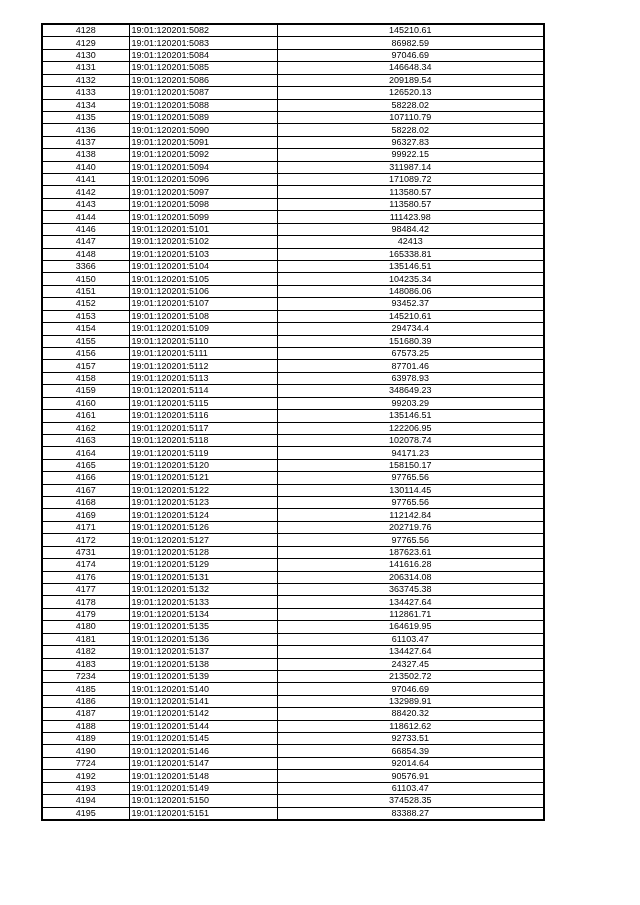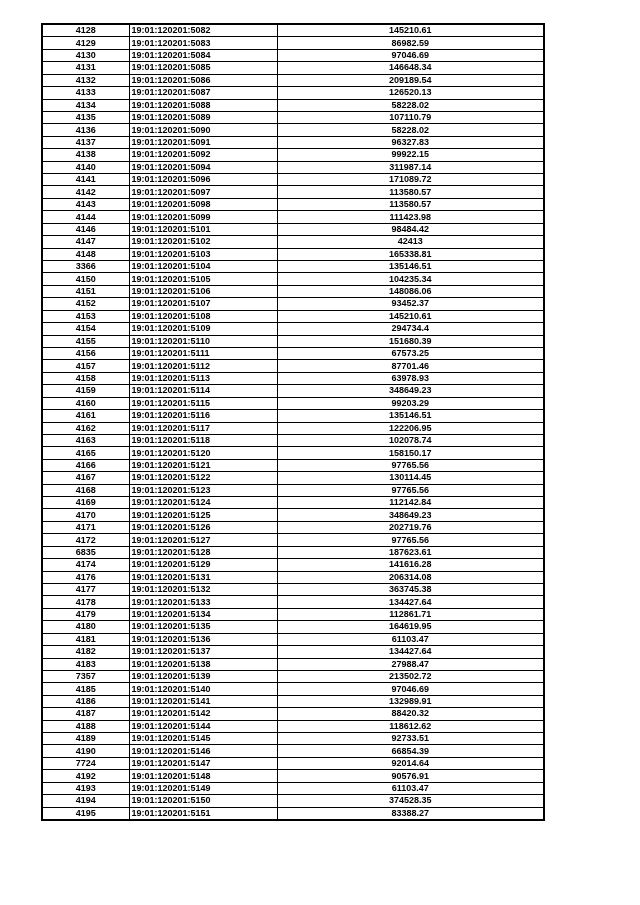--- a/index.html
+++ b/index.html
@@ -16,21 +16,20 @@
     overflow: hidden;
   }
   .data-table {
     position: absolute;
     left: 41px;
     top: 23px;
     width: 502px;
     border-collapse: collapse;
     table-layout: fixed;
     border: 2px solid #000000;
-    font-weight: bold;
   }
   .data-table col.c0 { width: 87px; }
   .data-table col.c1 { width: 148px; }
   .data-table col.c2 { width: 267px; }
   .data-table td {
     border: 1px solid #000000;
     height: 11.43px;
     padding: 0;
     font-size: 9px;
     line-height: 1;
@@ -218,20 +217,25 @@
           <td class="c0">4162</td>
           <td class="c1">19:01:120201:5117</td>
           <td class="c2">122206.95</td>
         </tr>
         <tr>
           <td class="c0">4163</td>
           <td class="c1">19:01:120201:5118</td>
           <td class="c2">102078.74</td>
         </tr>
         <tr>
+          <td class="c0">4164</td>
+          <td class="c1">19:01:120201:5119</td>
+          <td class="c2">94171.23</td>
+        </tr>
+        <tr>
           <td class="c0">4165</td>
           <td class="c1">19:01:120201:5120</td>
           <td class="c2">158150.17</td>
         </tr>
         <tr>
           <td class="c0">4166</td>
           <td class="c1">19:01:120201:5121</td>
           <td class="c2">97765.56</td>
         </tr>
         <tr>
@@ -243,36 +247,31 @@
           <td class="c0">4168</td>
           <td class="c1">19:01:120201:5123</td>
           <td class="c2">97765.56</td>
         </tr>
         <tr>
           <td class="c0">4169</td>
           <td class="c1">19:01:120201:5124</td>
           <td class="c2">112142.84</td>
         </tr>
         <tr>
-          <td class="c0">4170</td>
-          <td class="c1">19:01:120201:5125</td>
-          <td class="c2">348649.23</td>
-        </tr>
-        <tr>
           <td class="c0">4171</td>
           <td class="c1">19:01:120201:5126</td>
           <td class="c2">202719.76</td>
         </tr>
         <tr>
           <td class="c0">4172</td>
           <td class="c1">19:01:120201:5127</td>
           <td class="c2">97765.56</td>
         </tr>
         <tr>
-          <td class="c0">6835</td>
+          <td class="c0">4731</td>
           <td class="c1">19:01:120201:5128</td>
           <td class="c2">187623.61</td>
         </tr>
         <tr>
           <td class="c0">4174</td>
           <td class="c1">19:01:120201:5129</td>
           <td class="c2">141616.28</td>
         </tr>
         <tr>
           <td class="c0">4176</td>
@@ -305,24 +304,24 @@
           <td class="c2">61103.47</td>
         </tr>
         <tr>
           <td class="c0">4182</td>
           <td class="c1">19:01:120201:5137</td>
           <td class="c2">134427.64</td>
         </tr>
         <tr>
           <td class="c0">4183</td>
           <td class="c1">19:01:120201:5138</td>
-          <td class="c2">27988.47</td>
-        </tr>
-        <tr>
-          <td class="c0">7357</td>
+          <td class="c2">24327.45</td>
+        </tr>
+        <tr>
+          <td class="c0">7234</td>
           <td class="c1">19:01:120201:5139</td>
           <td class="c2">213502.72</td>
         </tr>
         <tr>
           <td class="c0">4185</td>
           <td class="c1">19:01:120201:5140</td>
           <td class="c2">97046.69</td>
         </tr>
         <tr>
           <td class="c0">4186</td>

